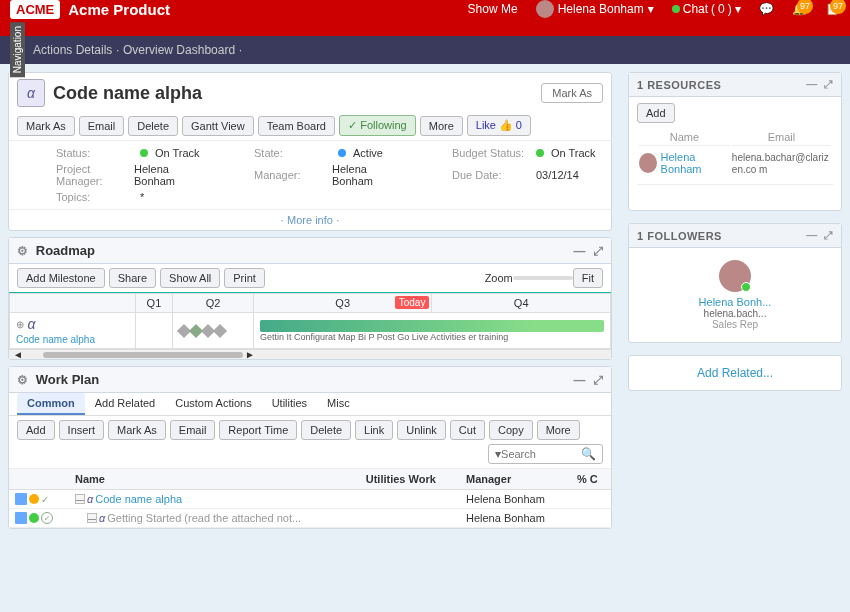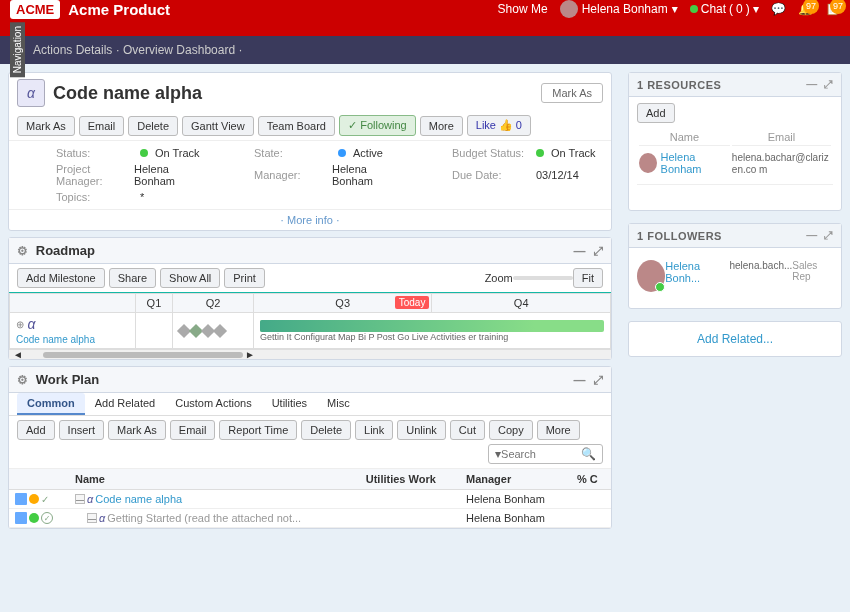--- a/index.html
+++ b/index.html
@@ -7,21 +7,21 @@
 
     
     .top-nav {
       background: #c00; height: 36px; display: flex; align-items: flex-start; padding: 0 10px; color: white;
       justify-content: space-between;
     }
     .top-nav-left { display: flex; align-items: center; gap: 8px; }
     .top-nav-logo { background: white; border-radius: 3px; padding: 2px 6px; }
     .top-nav-logo span { color: #c00; font-weight: bold; font-size: 13px; }
     .app-title { color: white; font-size: 15px; font-weight: bold; }
-    .top-nav-right { display: flex; align-items: center; gap: 12px; font-size: 12px; }
+    .top-nav-right { display: flex; align-items: center; gap: 18px; font-size: 12px; }
     .nav-badge { background: #f90; color: white; border-radius: 50%; width: 16px; height: 16px; display: inline-flex; align-items: center; justify-content: center; font-size: 10px; }
     .green-dot { width: 8px; height: 8px; border-radius: 50%; background: #4c4; display: inline-block; }
 
     
     .secondary-nav {
       background: #3a3a5c; height: 28px; display: flex; align-items: center; padding: 0 10px; color: white; font-size: 12px;
     }
     .nav-vertical { writing-mode: vertical-rl; transform: rotate(180deg); font-size: 10px; background: #555; color: white; padding: 4px 2px; margin-right: 8px; cursor: pointer; }
     .breadcrumb { color: #ccc; font-size: 12px; }
 
@@ -91,21 +91,21 @@
     .right-card-controls { display: flex; gap: 6px; color: #999; }
     .right-card-body { padding: 6px 8px; }
 
     .resource-table { width: 100%; font-size: 11px; }
     .resource-table th { color: #999; font-weight: normal; padding: 2px 0; border-bottom: 1px solid #eee; }
     .resource-table td { padding: 3px 0; vertical-align: top; }
     .avatar-sm { width: 20px; height: 20px; border-radius: 50%; background: #b88; display: inline-block; margin-right: 4px; }
     .user-link { color: #39c; cursor: pointer; }
     .email-text { color: #666; font-size: 10px; word-break: break-all; }
 
-    .follower-item { display: flex; flex-direction: row; align-items: flex-start; padding: 6px 0; }
+    .follower-item { display: flex; flex-direction: column; align-items: center; padding: 6px 0; }
     .avatar-med { width: 32px; height: 32px; border-radius: 50%; background: #b88; position: relative; margin-bottom: 4px; }
     .follower-name { color: #39c; font-size: 11px; }
     .follower-email { color: #666; font-size: 10px; }
     .follower-role { color: #999; font-size: 10px; }
     .online-badge { width: 10px; height: 10px; background: #4c4; border-radius: 50%; border: 1px solid white; position: absolute; bottom: 0; right: 0; }
 
     .add-related-card { background: white; border: 1px solid #d0d8e4; border-radius: 3px; padding: 10px; text-align: center; cursor: pointer; }
     .add-related-btn { color: #39c; font-size: 12px; cursor: pointer; }
 
     

